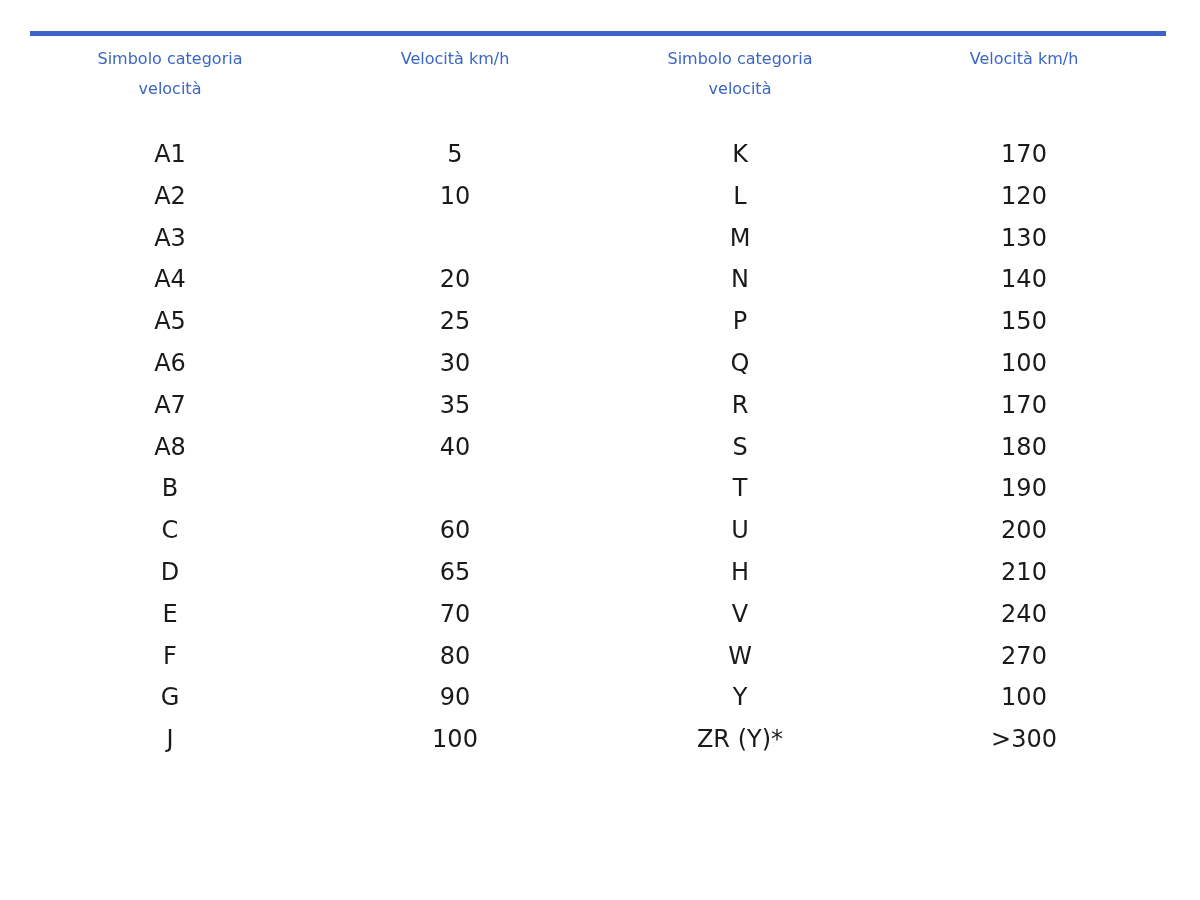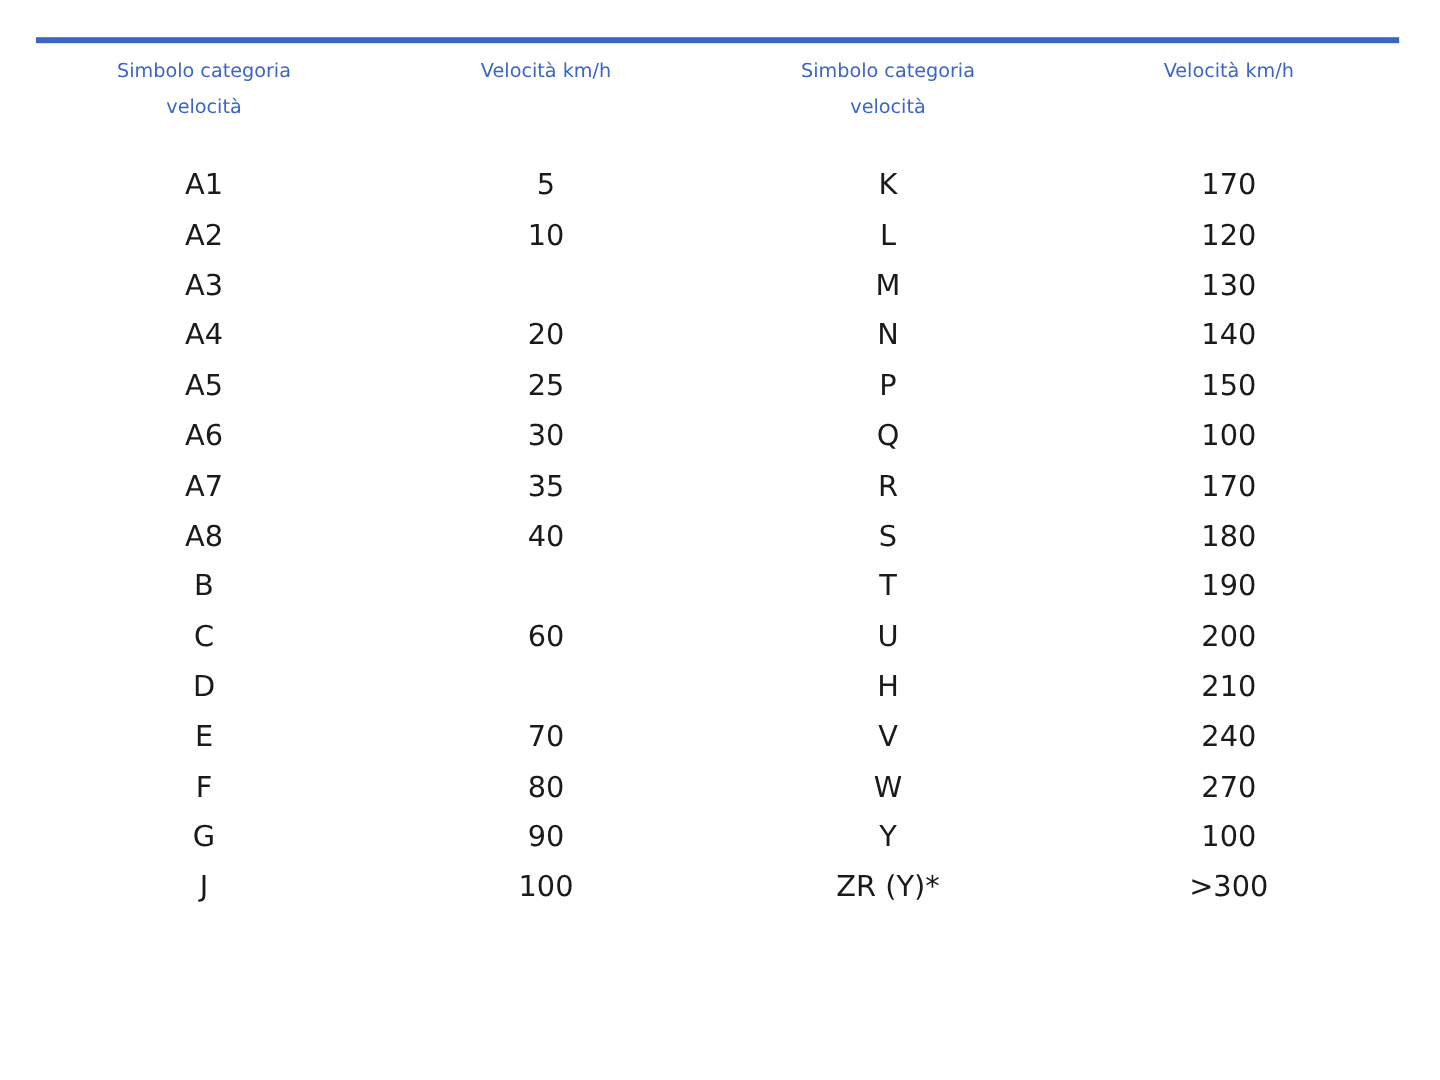--- a/index.html
+++ b/index.html
@@ -134,20 +134,21 @@
       <div class="cell c4">190</div>
     </div>
     <div class="row">
       <div class="cell c1">C</div>
       <div class="cell c2">60</div>
       <div class="cell c3">U</div>
       <div class="cell c4">200</div>
     </div>
     <div class="row">
       <div class="cell c1">D</div>
+      <div class="cell c2">65</div>
       <div class="cell c3">H</div>
       <div class="cell c4">210</div>
     </div>
     <div class="row">
       <div class="cell c1">E</div>
       <div class="cell c2">70</div>
       <div class="cell c3">V</div>
       <div class="cell c4">240</div>
     </div>
     <div class="row">

